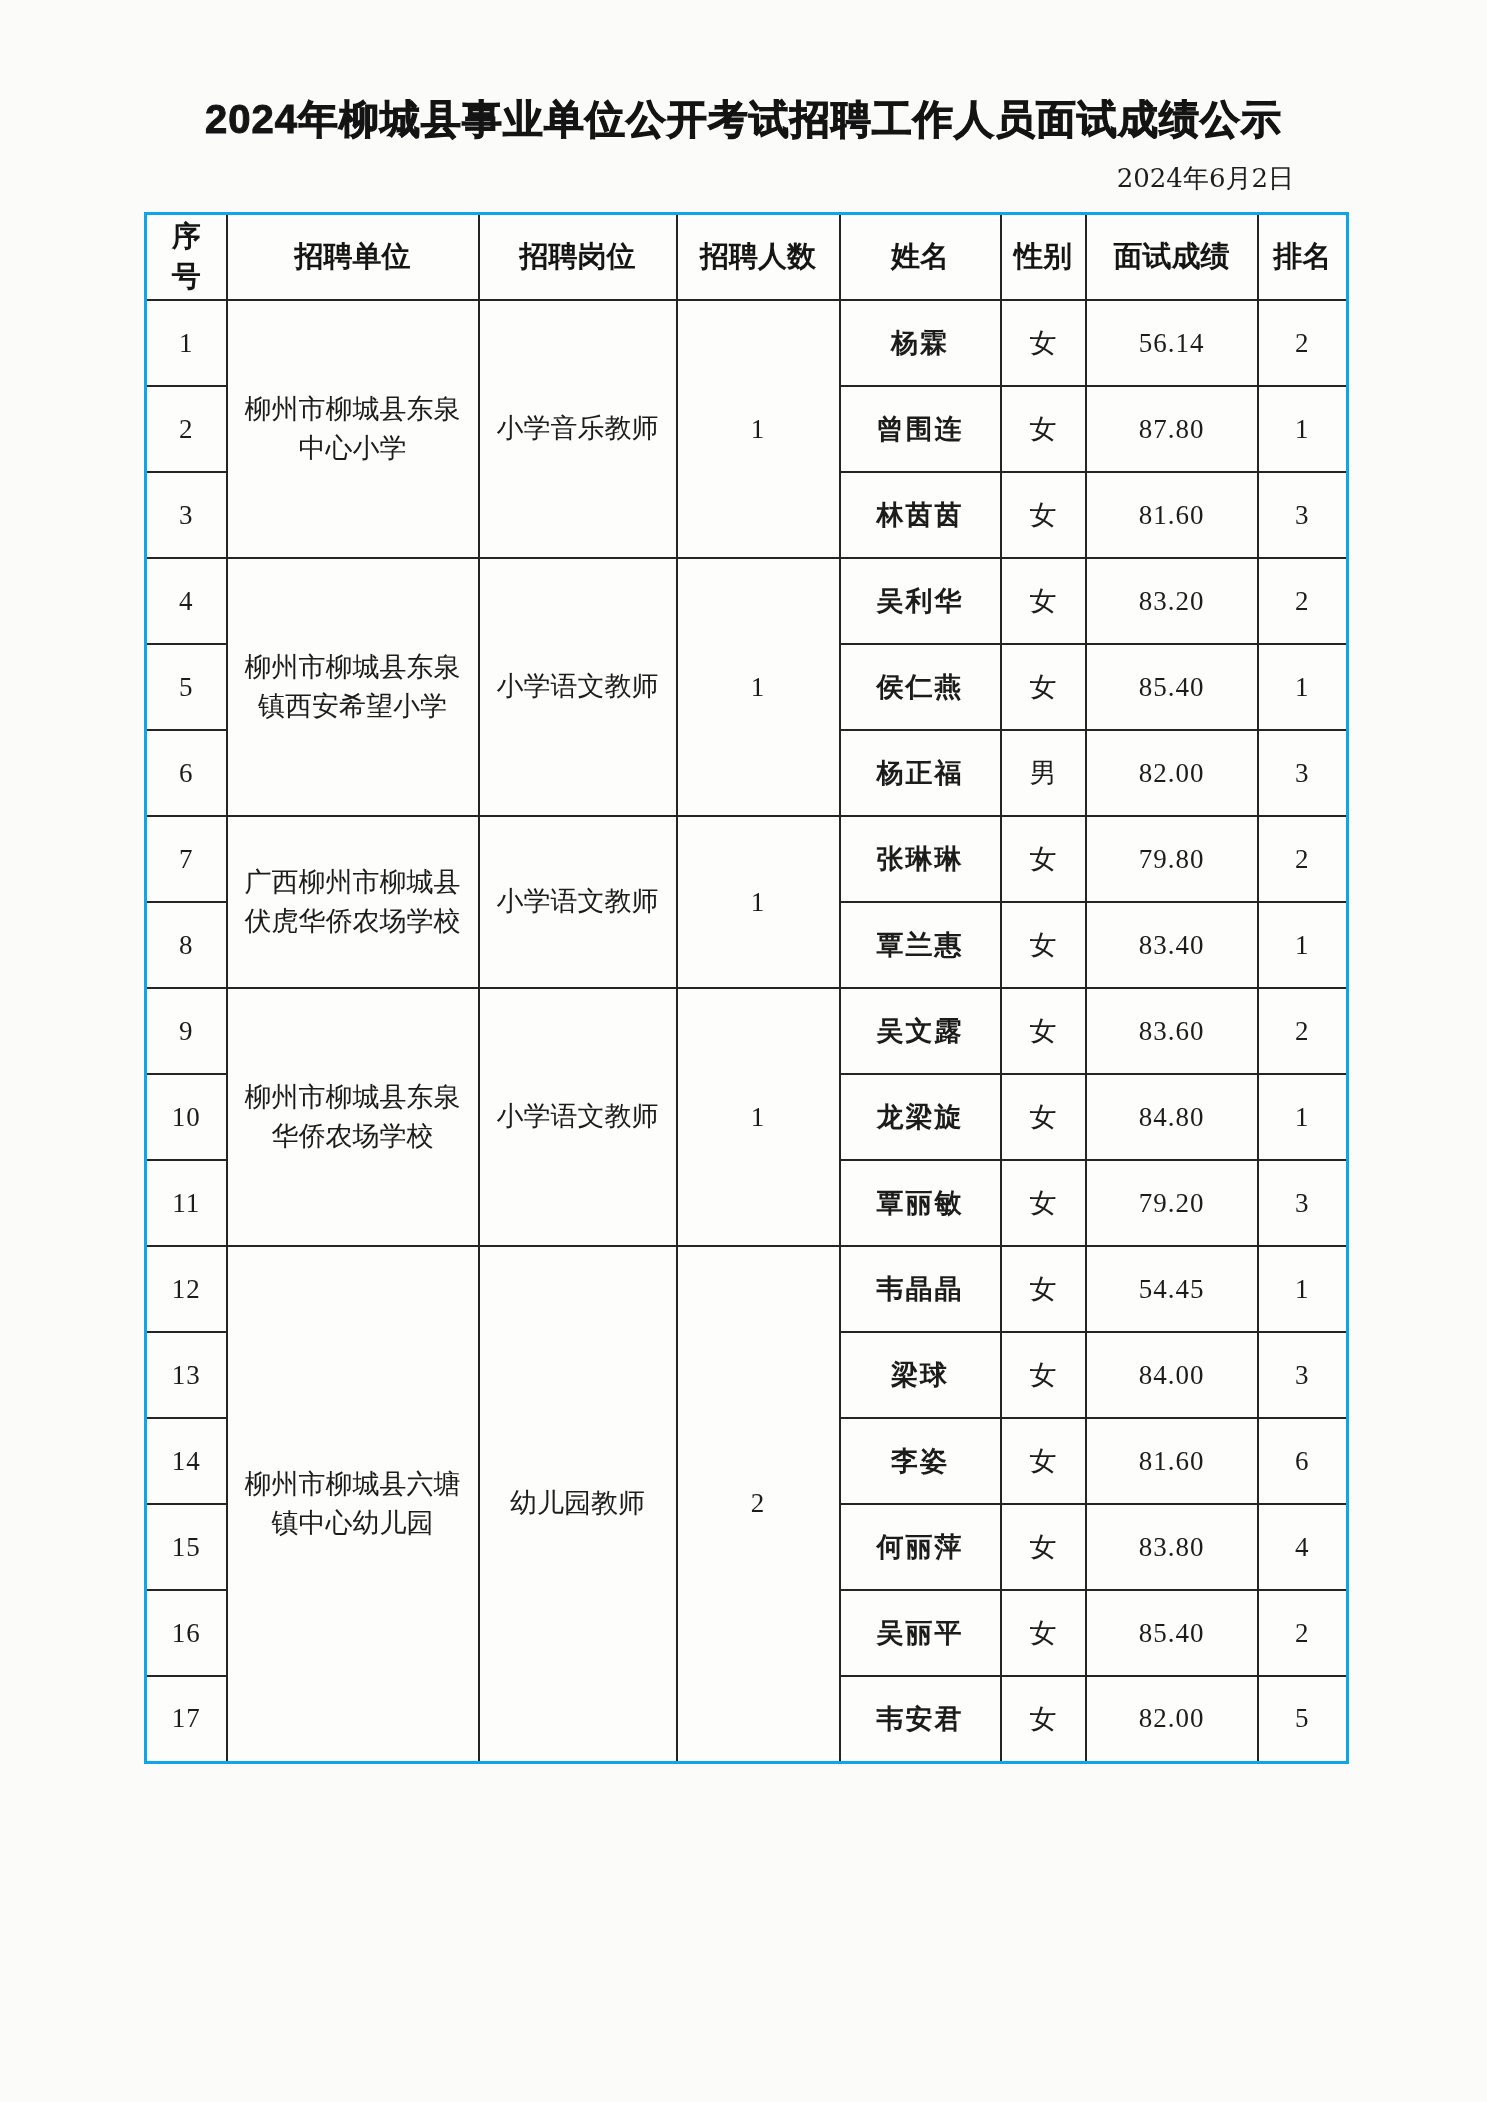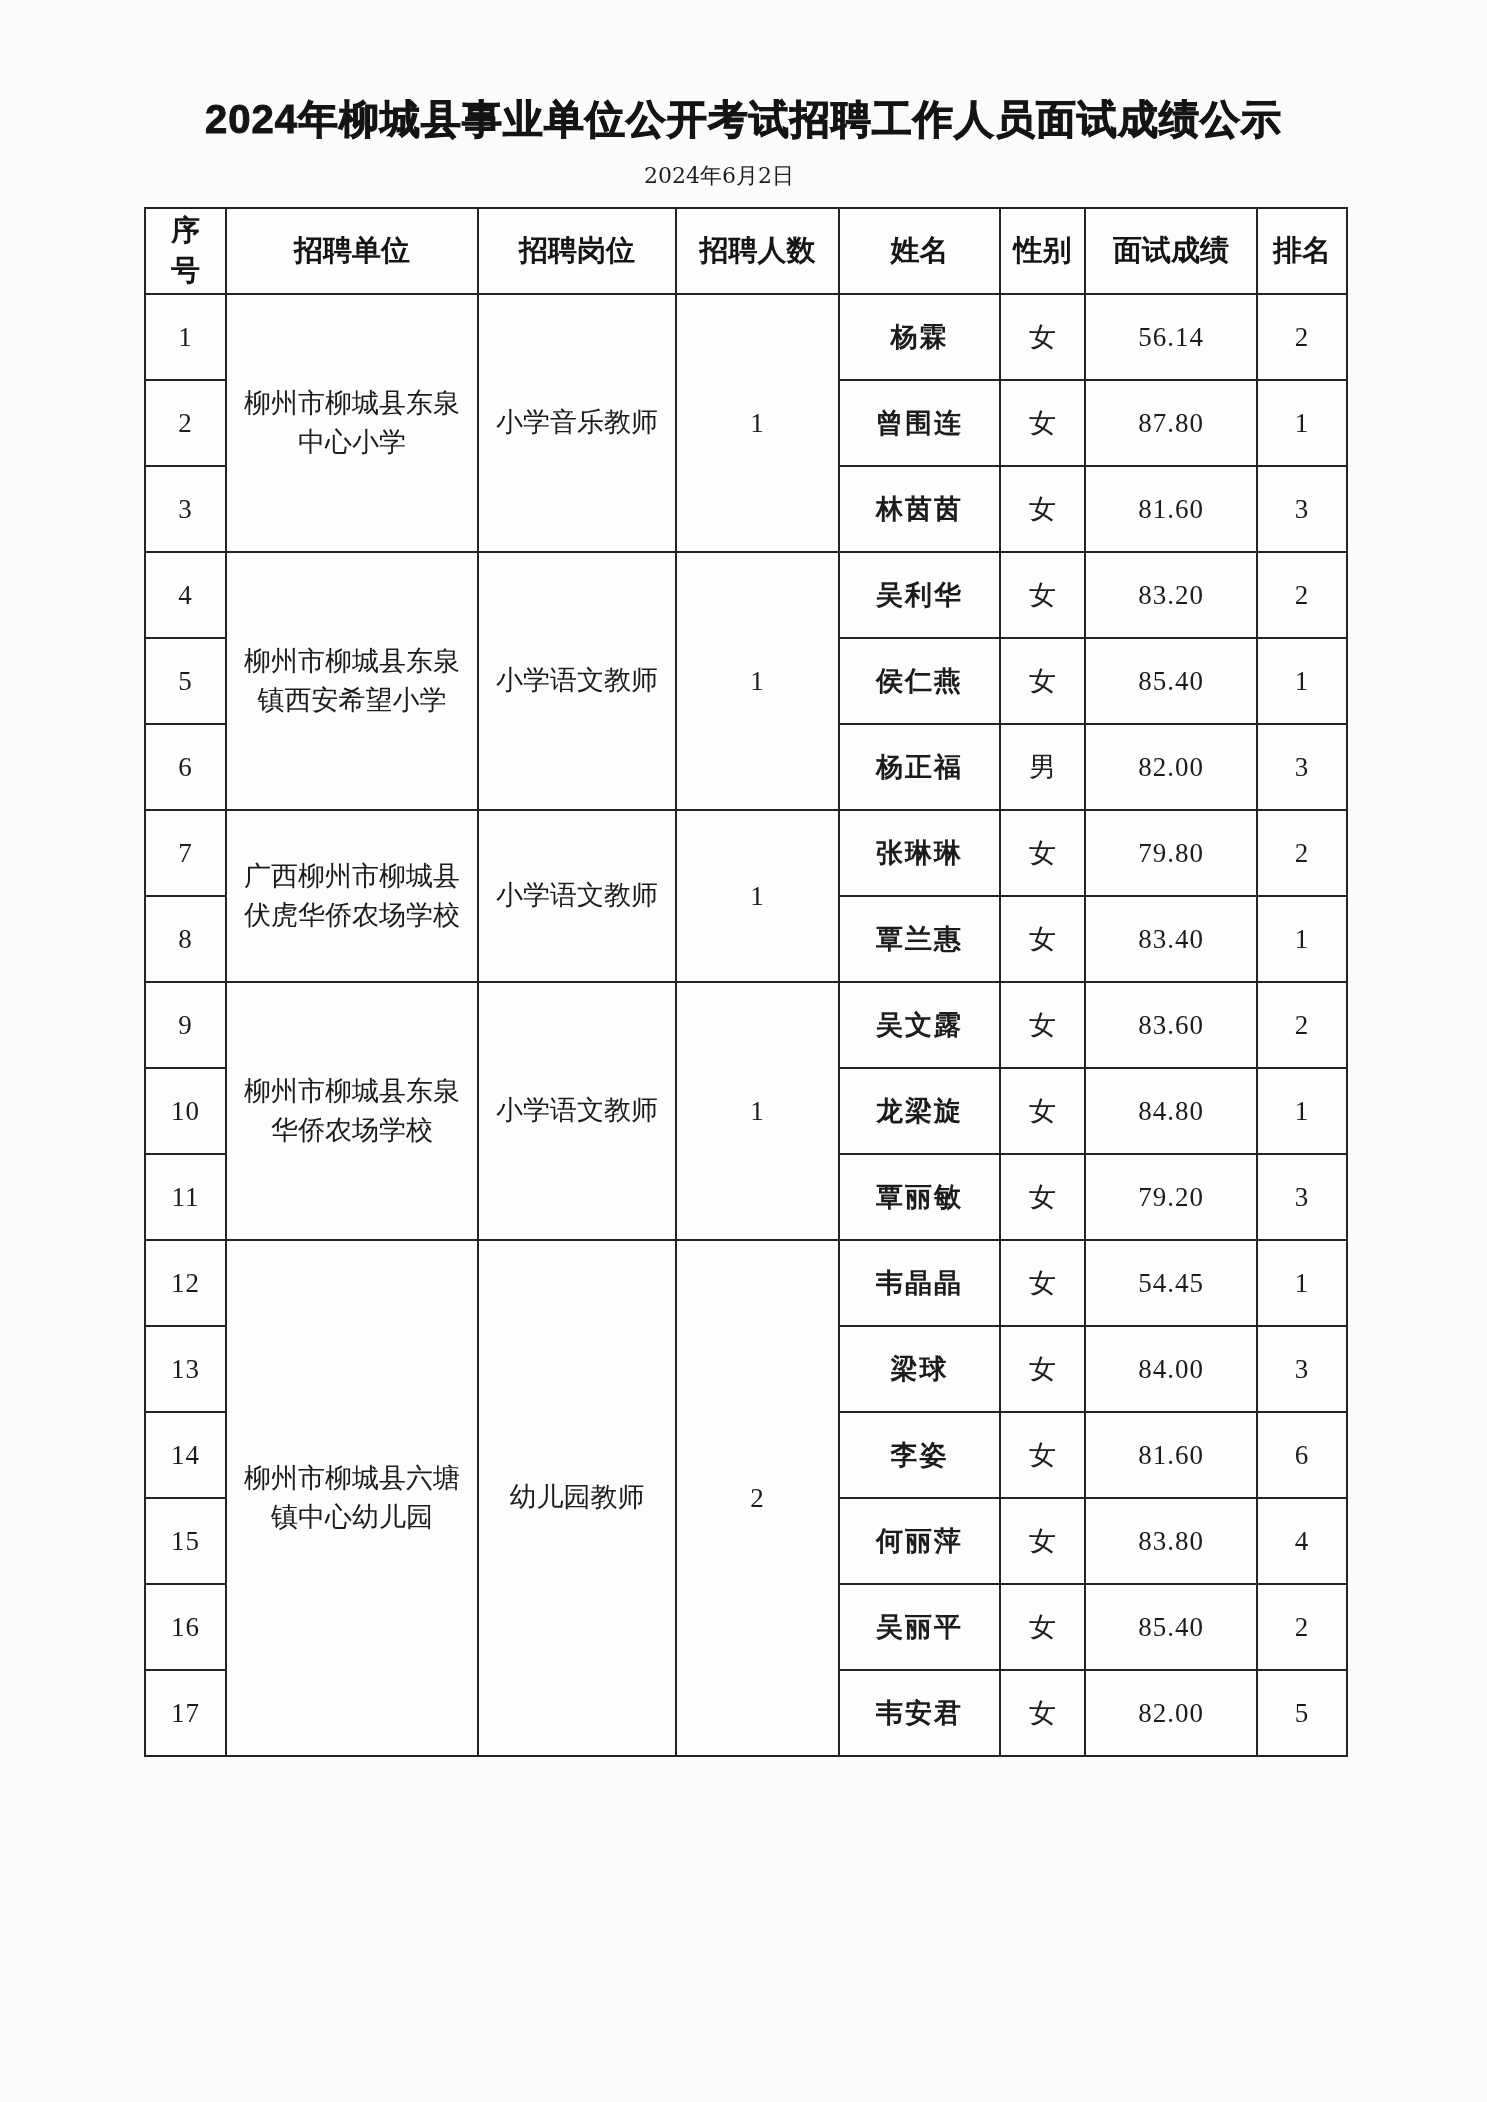--- a/index.html
+++ b/index.html
@@ -33,34 +33,34 @@
   .doc-subtitle {
     text-align: center;
     font-size: 37px;
     font-weight: 700;
     margin-top: 22px;
     color: #171717;
   }
   .date-row {
     width: 1202px;
     margin: 14px 0 0 144px;
-    text-align: center;
+    text-align: right;
     box-sizing: border-box;
     padding-right: 52px;
-    font-size: 22px;
+    font-size: 26px;
     font-family: "DejaVu Serif", "Liberation Serif", serif;
     color: #1d1d1d;
   }
   table.results {
     margin: 16px 0 0 144px;
     width: 1202px;
     border-collapse: collapse;
     table-layout: fixed;
     background: #fdfdfc;
-    border: 1px solid #0ea5e9;
+    border: 3px solid #0ea5e9;
   }
   table.results th,
   table.results td {
     border: 2px solid #242424;
     text-align: center;
     vertical-align: middle;
     padding: 2px 12px;
     box-sizing: border-box;
     overflow: hidden;
   }

